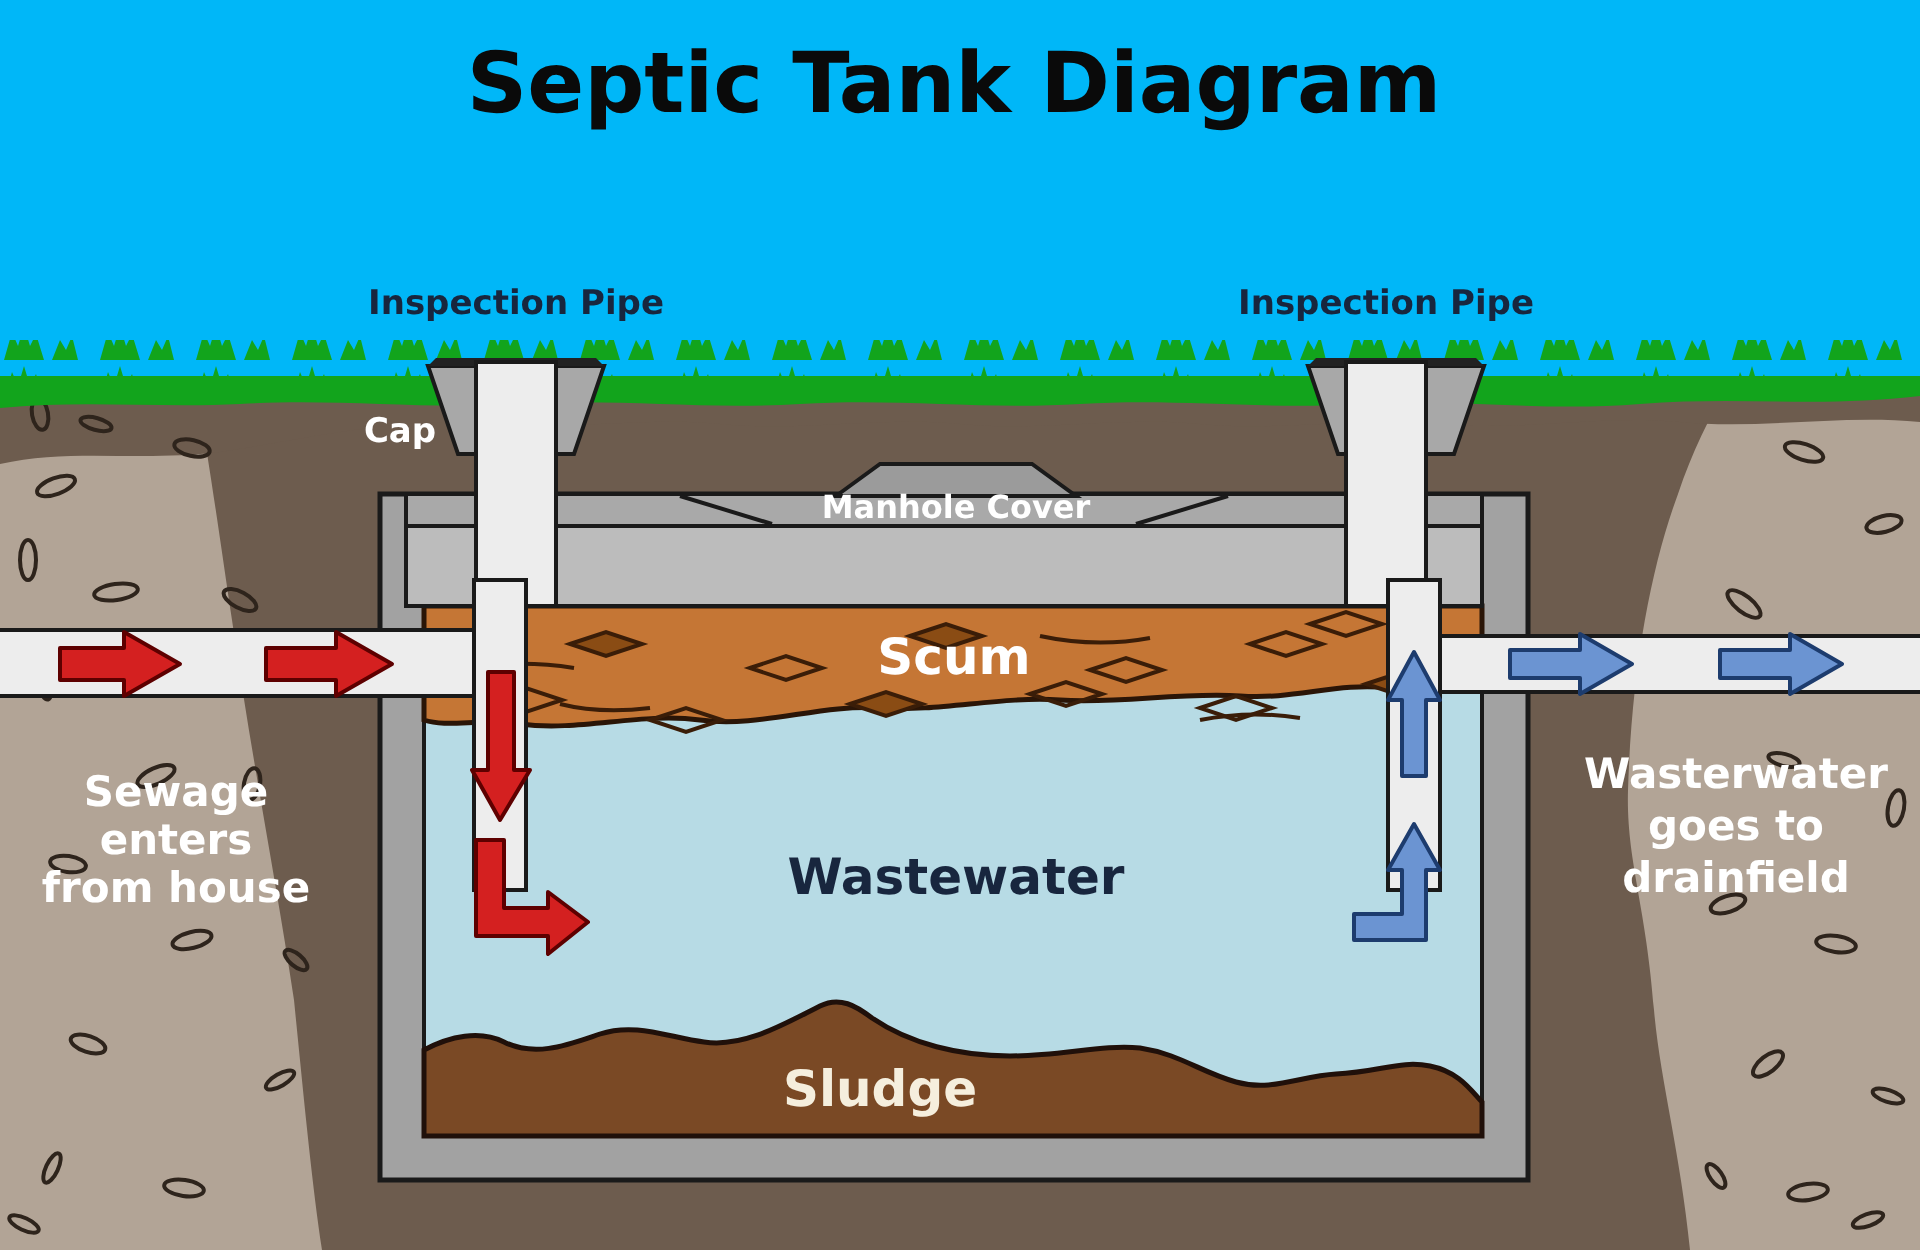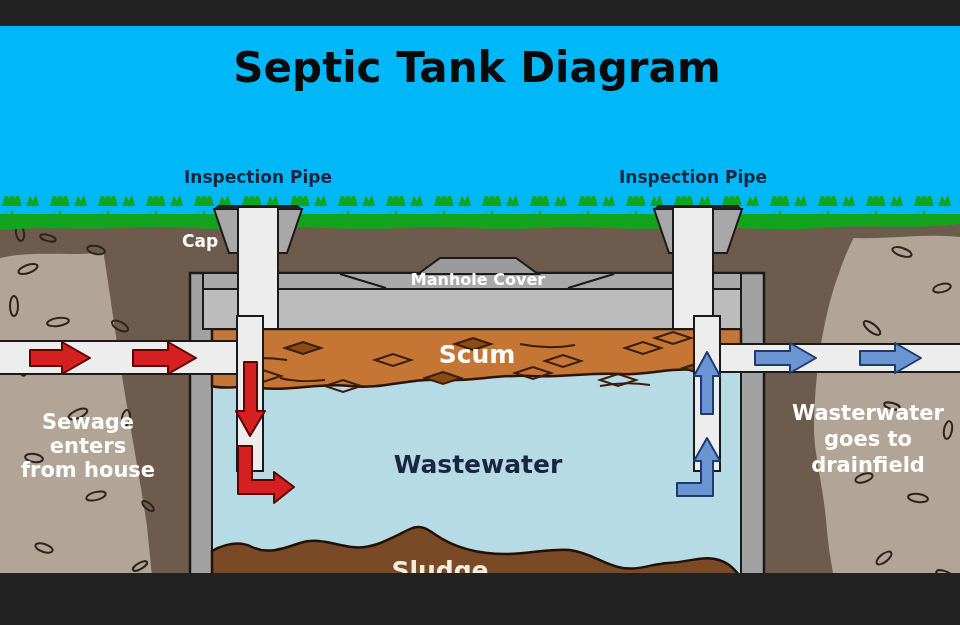--- a/index.html
+++ b/index.html
@@ -1,16 +1,16 @@
 <!DOCTYPE html>
 <html><head>
 <meta charset="utf-8">
 <style>
   html,body{margin:0;padding:0;background:#222;}
-  .stage{position:relative;width:960px;height:547px;overflow:hidden;font-family:"DejaVu Sans",sans-serif;margin-top:26px;}
+  .stage{position:relative;width:960px;height:625px;overflow:hidden;font-family:"DejaVu Sans",sans-serif;}
   svg{display:block;}
   text{font-family:"DejaVu Sans",sans-serif;font-weight:bold;}
   .t-title{font-size:42px;fill:#0a0a0a;}
   .t-navy{font-size:17px;fill:#18263e;}
   .t-white{fill:#ffffff;}
   .t-cream{fill:#f5eedd;}
   .t-dark{fill:#18263e;}
   .sz16{font-size:16px;} .sz17{font-size:17px;} .sz21{font-size:21px;}
   .sz25{font-size:25px;}
 </style>

